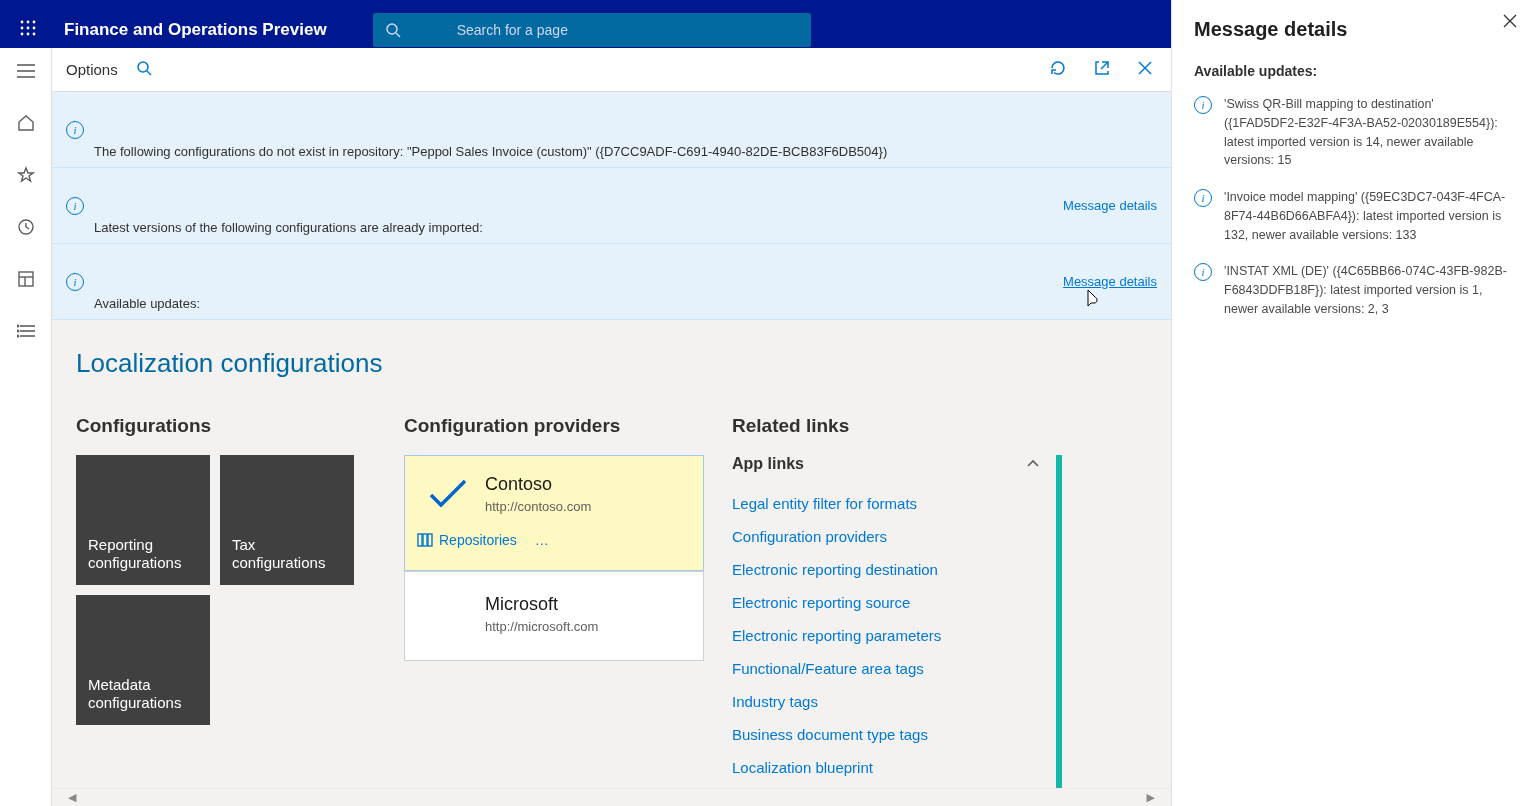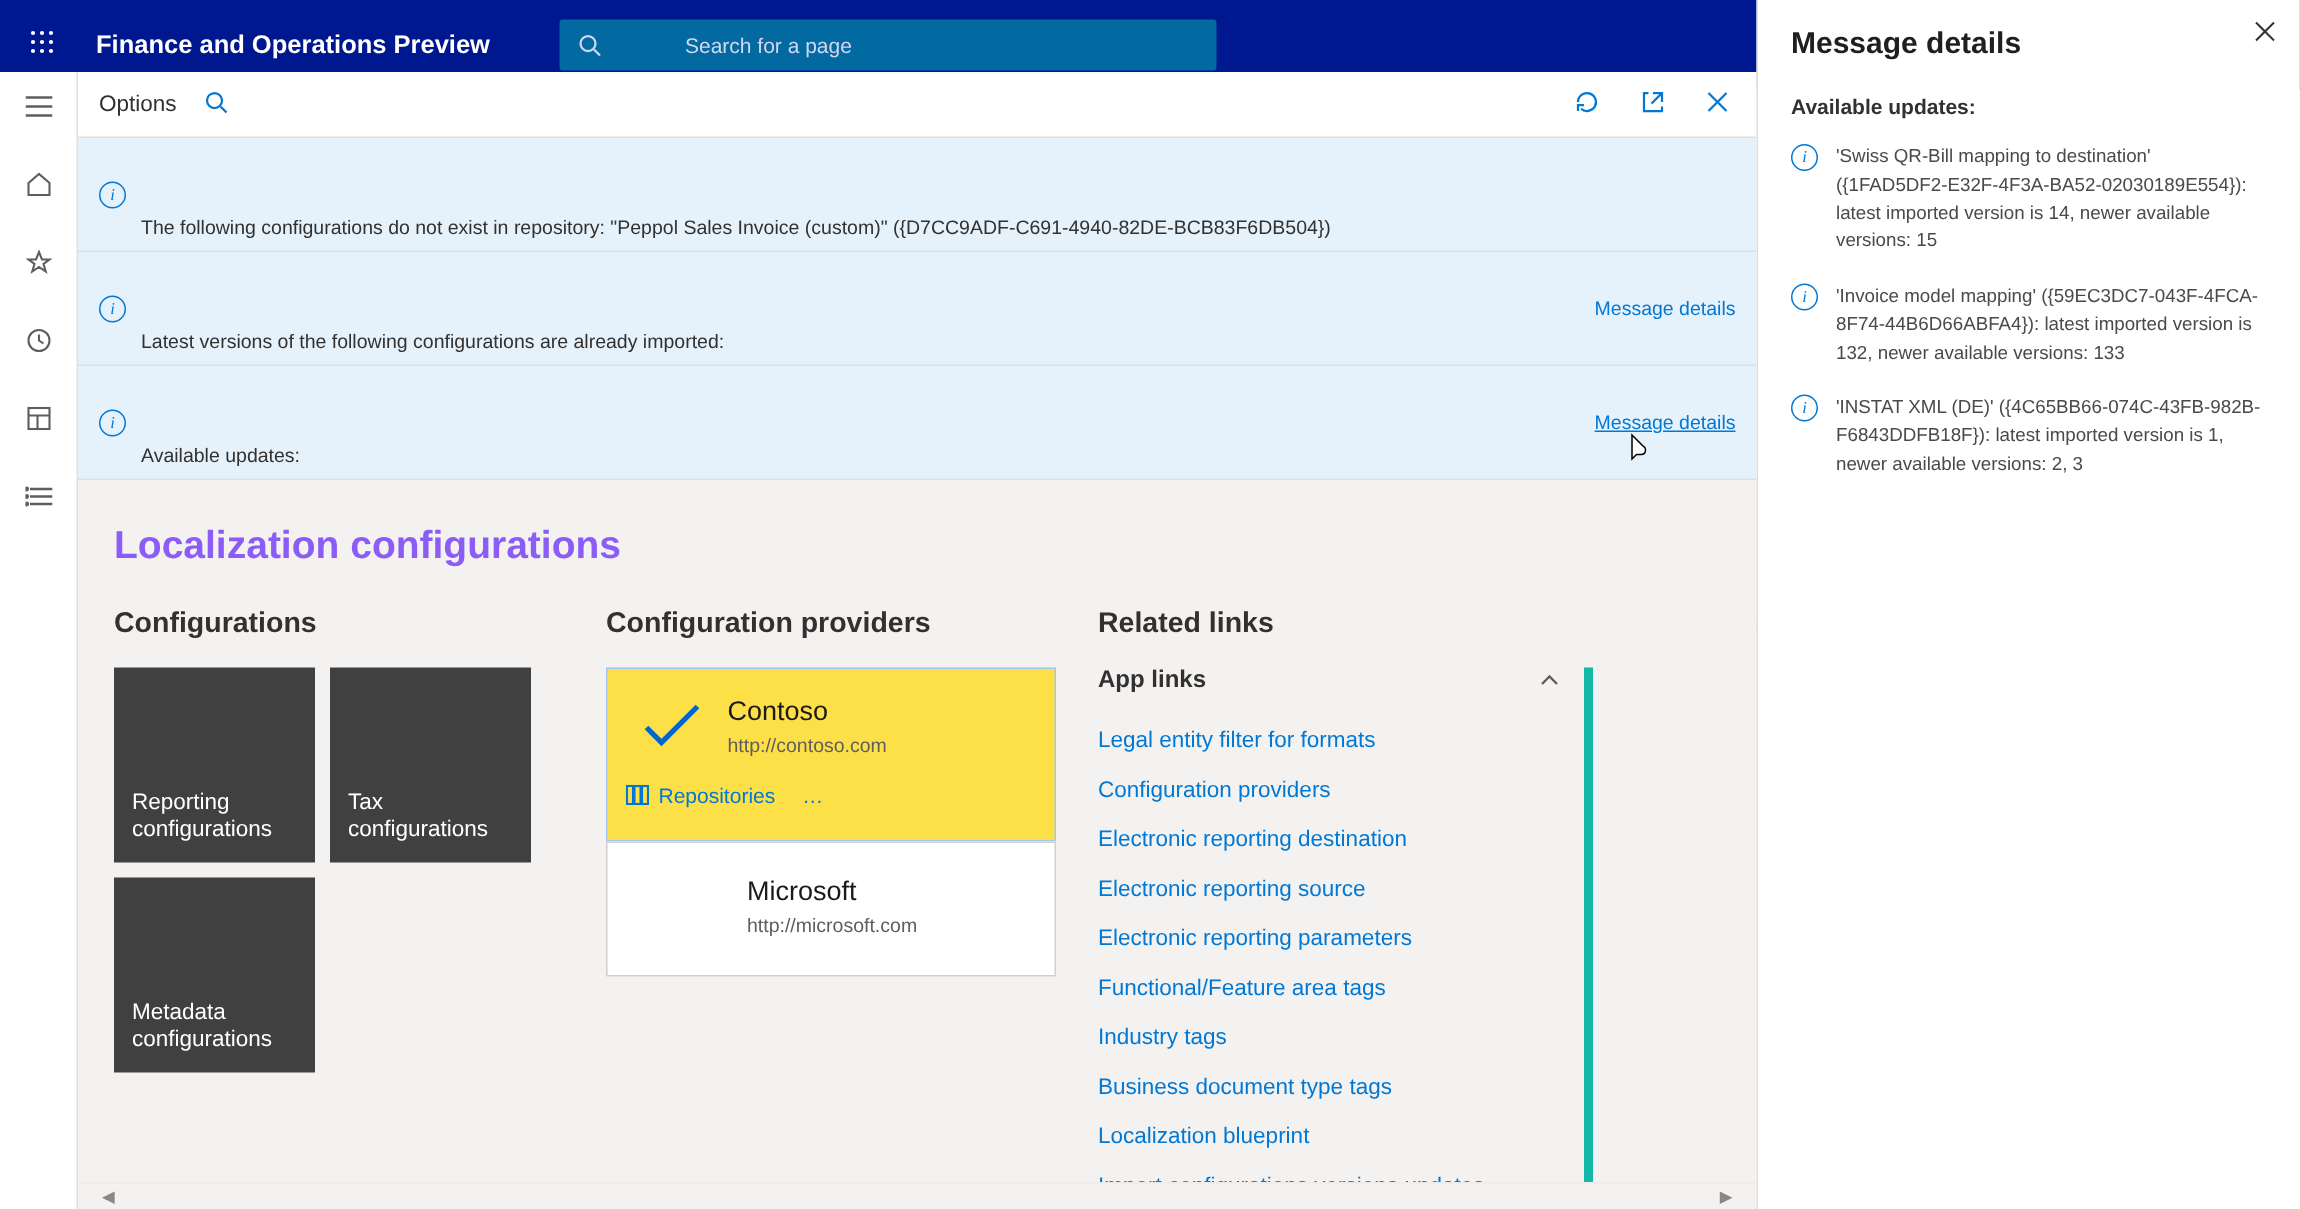--- a/index.html
+++ b/index.html
@@ -80,54 +80,54 @@
     font-size: 11px; font-family: Georgia, serif; font-style: italic;
     flex-shrink: 0;
   }
   .msg-row .msg-text { flex: 1; color: #323130; margin-top: 44px; }
   .msg-row .msg-link { color: #0078d4; cursor: pointer; }
   .msg-row .msg-link.active { text-decoration: underline; }
   .main-scroll {
     flex: 1; overflow: auto; padding: 28px 24px 10px 24px;
     position: relative;
   }
-  .page-title { font-size: 26px; font-weight: 700; color: #8b5cf6; margin-bottom: 26px; }
+  .page-title { font-size: 26px; font-weight: 400; color: #0369a1; margin-bottom: 36px; }
   .columns { display: flex; gap: 28px; align-items: flex-start; }
   .col-title { font-size: 19px; font-weight: 600; margin-bottom: 18px; }
   
   .tiles { display: flex; flex-wrap: wrap; gap: 10px; width: 300px; }
   .tile {
     width: 134px; height: 130px; background: #404040; color: #fff;
     display: flex; align-items: flex-end; padding: 12px;
     font-size: 15px; line-height: 1.25; cursor: pointer;
   }
   
   .providers-col { width: 300px; }
   .provider {
     border: 1px solid #d2d0ce; background: #fff;
   }
   .provider.selected {
-    background: #fde047;
+    background: #fef9c3;
     border-color: #a5c8f0;
   }
   .provider .pmain {
     display: flex; align-items: center; gap: 18px; padding: 18px 22px 10px 22px;
   }
   .provider .pmain .check {
     width: 40px; height: 30px; color: #0066cc;
   }
   .provider .pmain .pname { font-size: 18px; font-weight: 400; color: #1b1a19; }
   .provider .pmain .purl { font-size: 13px; color: #605e5c; margin-top: 4px; }
   .provider .pactions {
     display: flex; align-items: center; gap: 18px;
     padding: 8px 12px 22px 12px;
     font-size: 14px; color: #0078d4;
   }
   .provider .pactions .rep { display: flex; align-items: center; gap: 6px; cursor: pointer; }
-  .provider.plain .pmain { padding: 22px 22px 26px 22px; margin-left: 13px; }
+  .provider.plain .pmain { padding: 22px 22px 26px 22px; }
   
   .links-col { flex: 1; max-width: 330px; position: relative; }
   .links-scroll { border-right: 6px solid #14b8a6; padding-right: 16px; }
   .section-head {
     display: flex; align-items: center; justify-content: space-between;
     font-size: 16px; font-weight: 600; margin-bottom: 14px; cursor: pointer;
   }
   .link { color: #0078d4; font-size: 15px; padding: 8px 0; cursor: pointer; }
   
   .rightpanel {

